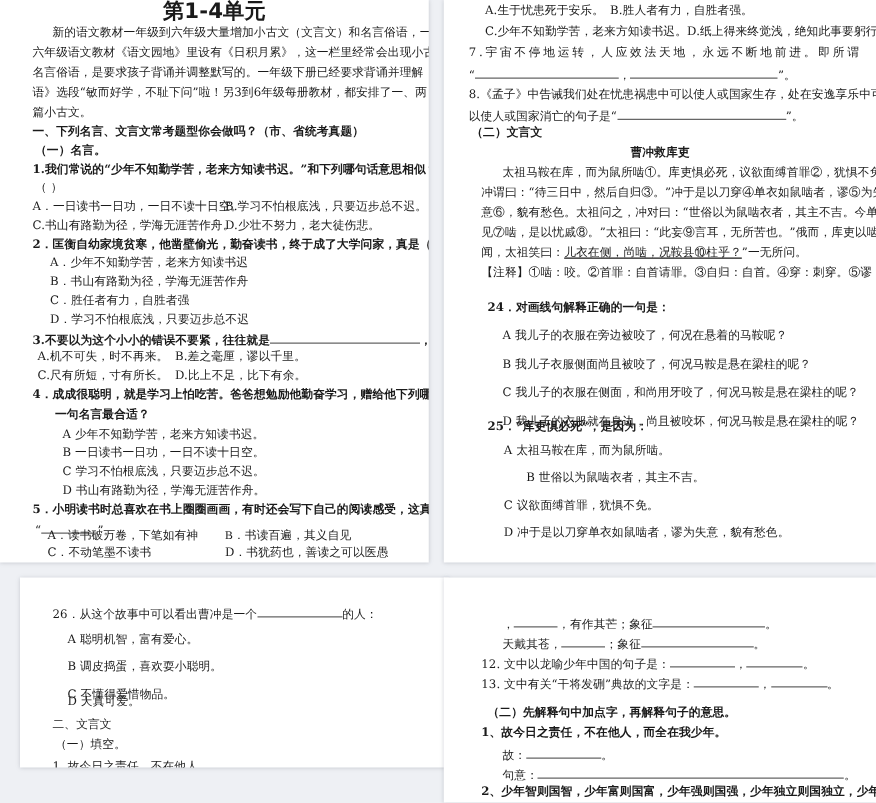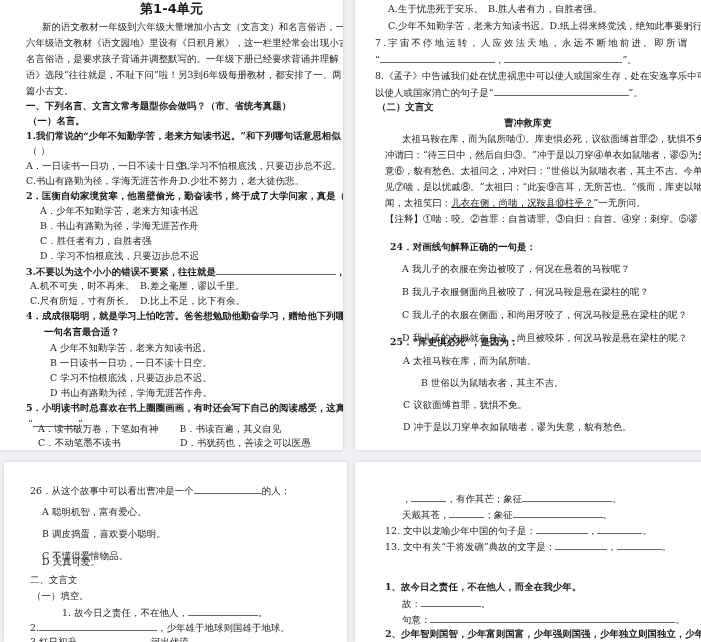--- a/index.html
+++ b/index.html
@@ -8,39 +8,39 @@
     background:#eef0f4;
     font-family:"DejaVu Serif", "Liberation Serif", serif;
     color:#1a1a1a;
   }
   .page {
     position:absolute; background:#ffffff; overflow:hidden;
     box-shadow:0 0 3px rgba(120,125,140,0.35);
   }
   #p1 { left:0; top:0; width:343px; height:450px; }
   #p2 { left:355px; top:0; width:346px; height:450px; }
-  #p3 { left:4px; top:462px; width:343px; height:180px; }
+  #p3 { left:16px; top:462px; width:343px; height:152px; }
   #p4 { left:355px; top:462px; width:346px; height:180px; }
 
   .ln { position:absolute; white-space:nowrap; font-size:9.4px; line-height:12px; letter-spacing:0.1px; }
   .b { font-weight:bold; }
-  .t { font-size:13px; font-weight:bold; font-family:"DejaVu Sans","Liberation Sans",sans-serif; }
+  .t { font-size:17px; font-weight:bold; font-family:"DejaVu Sans","Liberation Sans",sans-serif; }
   .blank { display:inline-block; border-bottom:1px solid #666; height:9px; vertical-align:baseline; }
   .u { text-decoration:underline; }
   .ctr { text-align:center; }
 </style>
 </head>
 <body>
 
 <div class="page" id="p1">
   <div class="ln t ctr" style="left:0;width:343px;top:3px;">第1-4单元</div>
   <div class="ln" style="left:42px;top:21px;">新的语文教材一年级到六年级大量增加小古文（文言文）和名言俗语，一至</div>
   <div class="ln" style="left:26px;top:37px;">六年级语文教材《语文园地》里设有《日积月累》，这一栏里经常会出现小古文、</div>
   <div class="ln" style="left:26px;top:53px;">名言俗语，是要求孩子背诵并调整默写的。一年级下册已经要求背诵并理解《论</div>
-  <div class="ln" style="left:26px;top:69px;">语》选段“往往就是，不耻下问”啦！另3到6年级每册教材，都安排了一、两</div>
+  <div class="ln" style="left:26px;top:69px;">语》选段“敏而好学，不耻下问”啦！另3到6年级每册教材，都安排了一、两</div>
   <div class="ln" style="left:26px;top:85px;">篇小古文。</div>
   <div class="ln b" style="left:26px;top:100px;">一、下列名言、文言文常考题型你会做吗？（市、省统考真题）</div>
   <div class="ln b" style="left:28px;top:115px;">（一）名言。</div>
 
   <div class="ln b" style="left:26px;top:130px;">1.我们常说的“少年不知勤学苦，老来方知读书迟。”和下列哪句话意思相似？</div>
   <div class="ln" style="left:28px;top:145px;">（    ）</div>
   <div class="ln" style="left:26px;top:160px;">A．一日读书一日功，一日不读十日空。</div>
   <div class="ln" style="left:180px;top:160px;">B.学习不怕根底浅，只要迈步总不迟。</div>
   <div class="ln" style="left:26px;top:175px;">C.书山有路勤为径，学海无涯苦作舟。</div>
   <div class="ln" style="left:180px;top:175px;">D.少壮不努力，老大徒伤悲。</div>
@@ -123,21 +123,21 @@
   <div class="ln" style="left:26px;top:22px;">
     <span>26．从这个故事中可以看出曹冲是一个</span><span class="blank" style="width:68px;"></span><span>的人：</span>
   </div>
   <div class="ln" style="left:38px;top:44px;">A 聪明机智，富有爱心。</div>
   <div class="ln" style="left:38px;top:66px;">B 调皮捣蛋，喜欢耍小聪明。</div>
   <div class="ln" style="left:38px;top:88px;">C 不懂得爱惜物品。</div>
 
   <div class="ln" style="left:38px;top:94px;">D 天真可爱。</div>
   <div class="ln" style="left:26px;top:112px;">二、文言文</div>
   <div class="ln" style="left:28px;top:128px;text-align:right;">（一）填空。</div>
-  <div class="ln" style="left:26px;top:144px;margin-left:32px;">
+  <div class="ln" style="left:26px;top:144px;">
     <span>1. 故今日之责任，不在他人，</span><span class="blank" style="width:70px;"></span><span>。</span>
   </div>
   <div class="ln" style="left:26px;top:159px;">
     <span>2.</span><span class="blank" style="width:118px;"></span><span>，少年雄于地球则国雄于地球。</span>
   </div>
   <div class="ln" style="left:26px;top:173px;">
     <span>3.红日初升，</span><span class="blank" style="width:55px;"></span><span>。河出伏流，</span><span class="blank" style="width:55px;"></span><span>。</span>
   </div>
 </div>
 
@@ -147,20 +147,21 @@
   </div>
   <div class="ln" style="left:47px;top:46px;">
     <span>天戴其苍，</span><span class="blank" style="width:35px;"></span><span>；象征</span><span class="blank" style="width:90px;"></span><span>。</span>
   </div>
   <div class="ln" style="left:30px;top:62px;">
     <span>12. 文中以龙喻少年中国的句子是：</span><span class="blank" style="width:52px;"></span><span>，</span><span class="blank" style="width:45px;"></span><span>。</span>
   </div>
   <div class="ln" style="left:30px;top:78px;">
     <span>13. 文中有关“干将发硎”典故的文字是：</span><span class="blank" style="width:52px;"></span><span>，</span><span class="blank" style="width:45px;"></span><span>。</span>
   </div>
+  <div class="ln b" style="left:35px;top:103px;">（二）先解释句中加点字，再解释句子的意思。</div>
   <div class="ln b" style="left:30px;top:119px;">1、故今日之责任，不在他人，而全在我少年。</div>
   <div class="ln" style="left:47px;top:135px;">
     <span>故：</span><span class="blank" style="width:60px;"></span><span>。</span>
   </div>
   <div class="ln" style="left:47px;top:151px;">
     <span>句意：</span><span class="blank" style="width:245px;"></span><span>。</span>
   </div>
   <div class="ln b" style="left:30px;top:166px;">2、少年智则国智，少年富则国富，少年强则国强，少年独立则国独立，少年自</div>
 
 </div>

